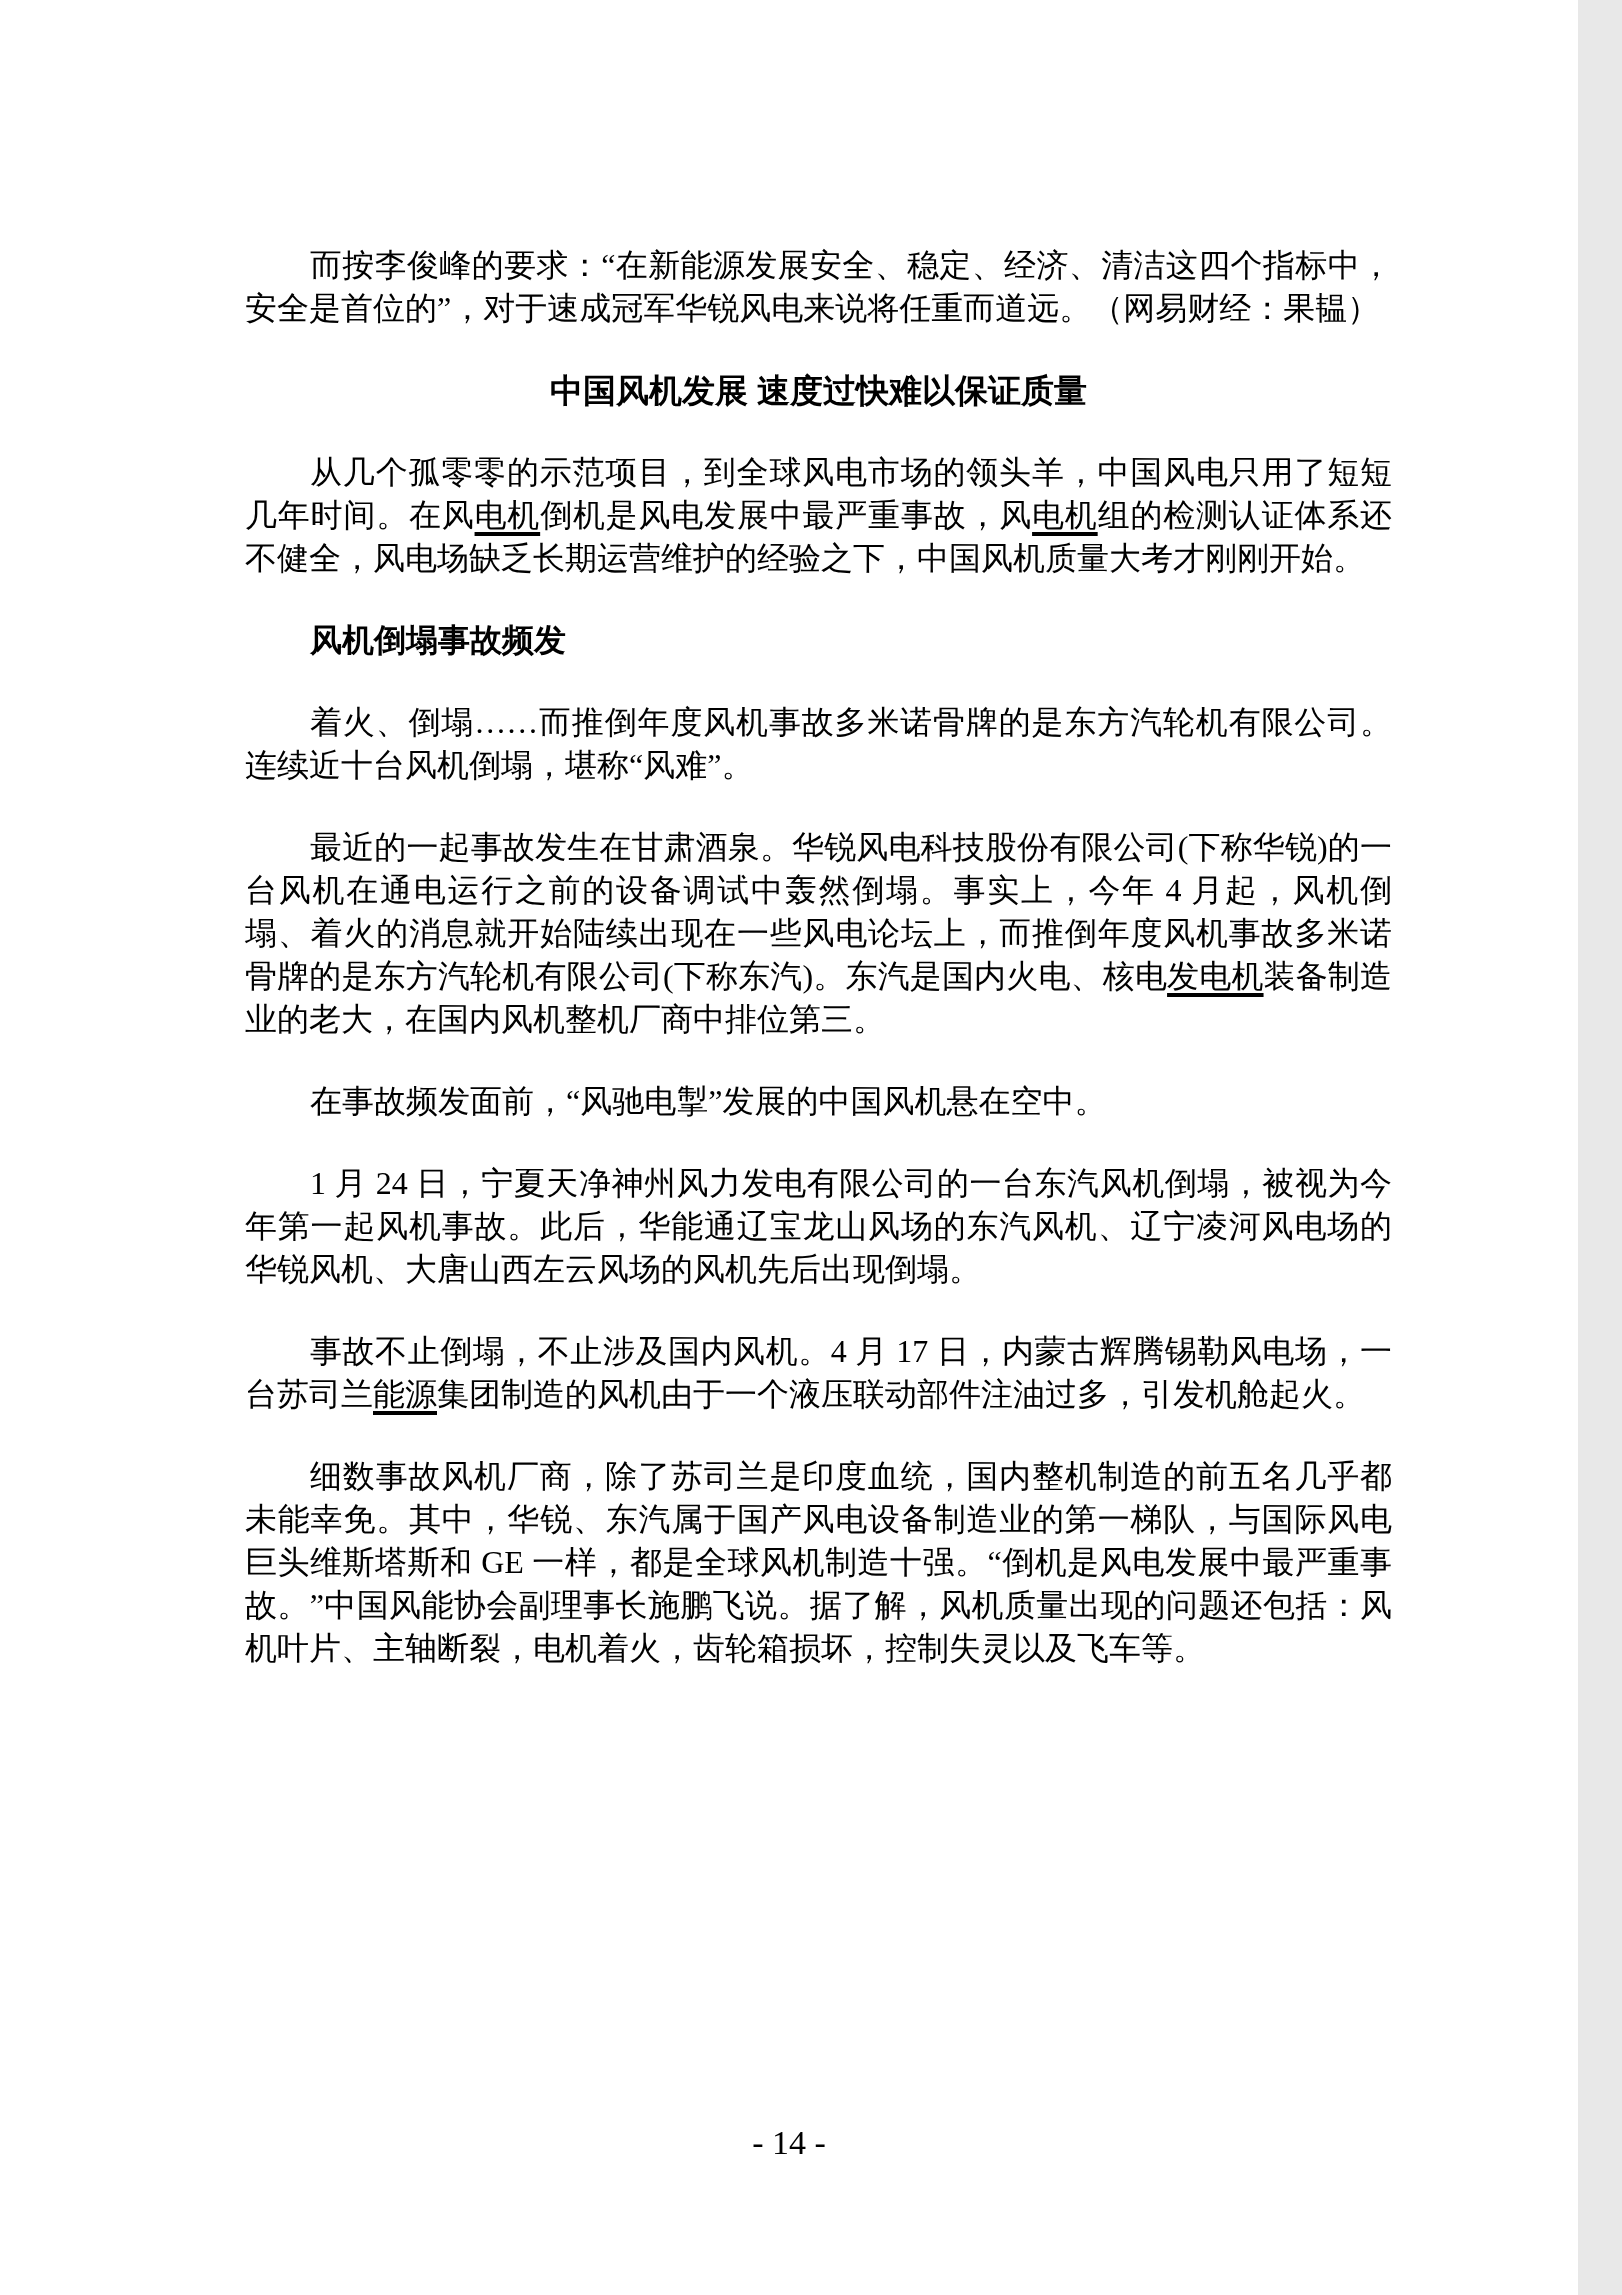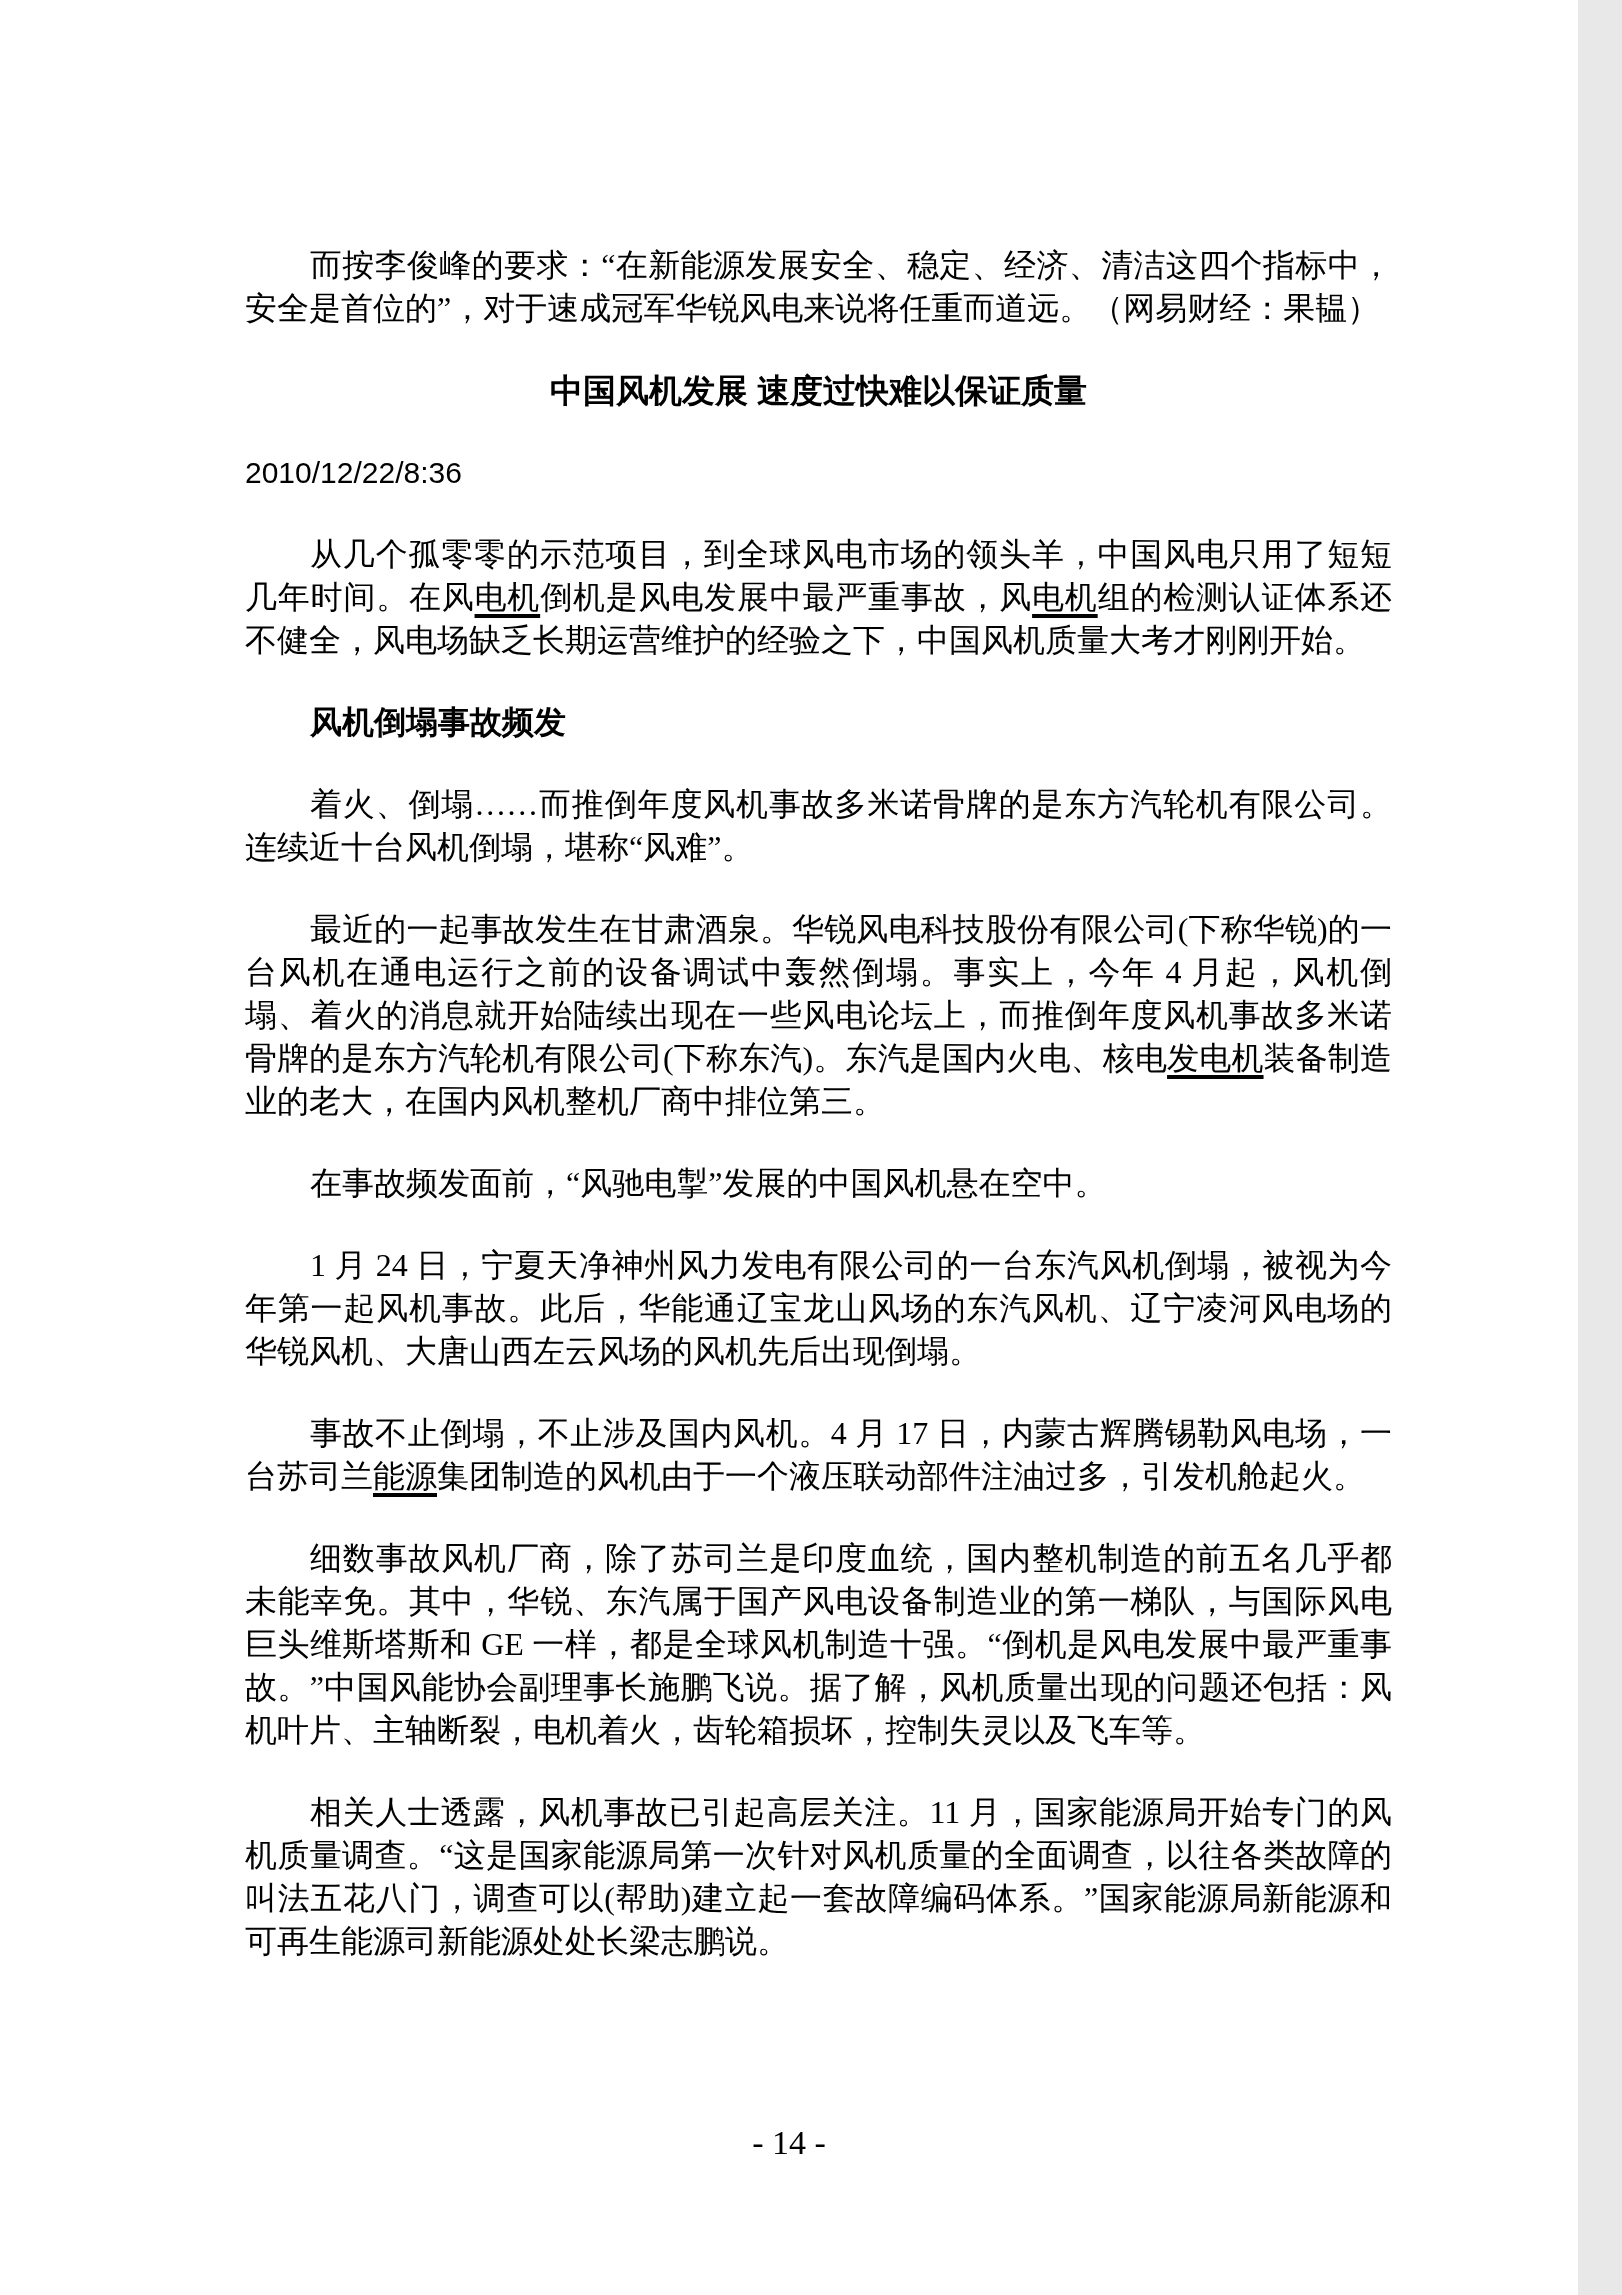--- a/index.html
+++ b/index.html
@@ -73,37 +73,35 @@
 </head>
 <body>
 
 <div class="page">
   <div class="content">
 
     <p class="para indent"><span>而按李俊峰的要求：“在新能源发展安全、稳定、经济、清洁这四个指标中，安全是首位的”，对于速成冠军华锐风电来说将任重而道远。（网易财经：果韫）</span></p>
 
     <h1 class="headline">中国风机发展 速度过快难以保证质量</h1>
 
-    <p class="para dateline">2010/12/22/8:36</p>
 
     <p class="para indent"><span>从几个孤零零的示范项目，到全球风电市场的领头羊，中国风电只用了短短几年时间。在风</span><span class="u">电机</span><span>倒机是风电发展中最严重事故，风</span><span class="u">电机</span><span>组的检测认证体系还不健全，风电场缺乏长期运营维护的经验之下，中国风机质量大考才刚刚开始。</span></p>
 
     <h2 class="subheading">风机倒塌事故频发</h2>
 
     <p class="para indent"><span>着火、倒塌……而推倒年度风机事故多米诺骨牌的是东方汽轮机有限公司。连续近十台风机倒塌，堪称“风难”。</span></p>
 
     <p class="para indent"><span>最近的一起事故发生在甘肃酒泉。华锐风电科技股份有限公司(下称华锐)的一台风机在通电运行之前的设备调试中轰然倒塌。事实上，今年 4 月起，风机倒塌、着火的消息就开始陆续出现在一些风电论坛上，而推倒年度风机事故多米诺骨牌的是东方汽轮机有限公司(下称东汽)。东汽是国内火电、核电</span><span class="u">发电机</span><span>装备制造业的老大，在国内风机整机厂商中排位第三。</span></p>
 
     <p class="para indent"><span>在事故频发面前，“风驰电掣”发展的中国风机悬在空中。</span></p>
 
     <p class="para indent"><span>1 月 24 日，宁夏天净神州风力发电有限公司的一台东汽风机倒塌，被视为今年第一起风机事故。此后，华能通辽宝龙山风场的东汽风机、辽宁凌河风电场的华锐风机、大唐山西左云风场的风机先后出现倒塌。</span></p>
 
     <p class="para indent"><span>事故不止倒塌，不止涉及国内风机。4 月 17 日，内蒙古辉腾锡勒风电场，一台苏司兰</span><span class="u">能源</span><span>集团制造的风机由于一个液压联动部件注油过多，引发机舱起火。</span></p>
 
     <p class="para indent"><span>细数事故风机厂商，除了苏司兰是印度血统，国内整机制造的前五名几乎都未能幸免。其中，华锐、东汽属于国产风电设备制造业的第一梯队，与国际风电巨头维斯塔斯和 GE 一样，都是全球风机制造十强。“倒机是风电发展中最严重事故。”中国风能协会副理事长施鹏飞说。据了解，风机质量出现的问题还包括：风机叶片、主轴断裂，电机着火，齿轮箱损坏，控制失灵以及飞车等。</span></p>
 
-    <p class="para indent"><span>相关人士透露，风机事故已引起高层关注。11 月，国家能源局开始专门的风机质量调查。“这是国家能源局第一次针对风机质量的全面调查，以往各类故障的叫法五花八门，调查可以(帮助)建立起一套故障编码体系。”国家能源局新能源和可再生能源司新能源处处长梁志鹏说。</span></p>
 
   </div>
 
   <div class="footer">- 14 -</div>
 </div>
 
 
 </body></html>

